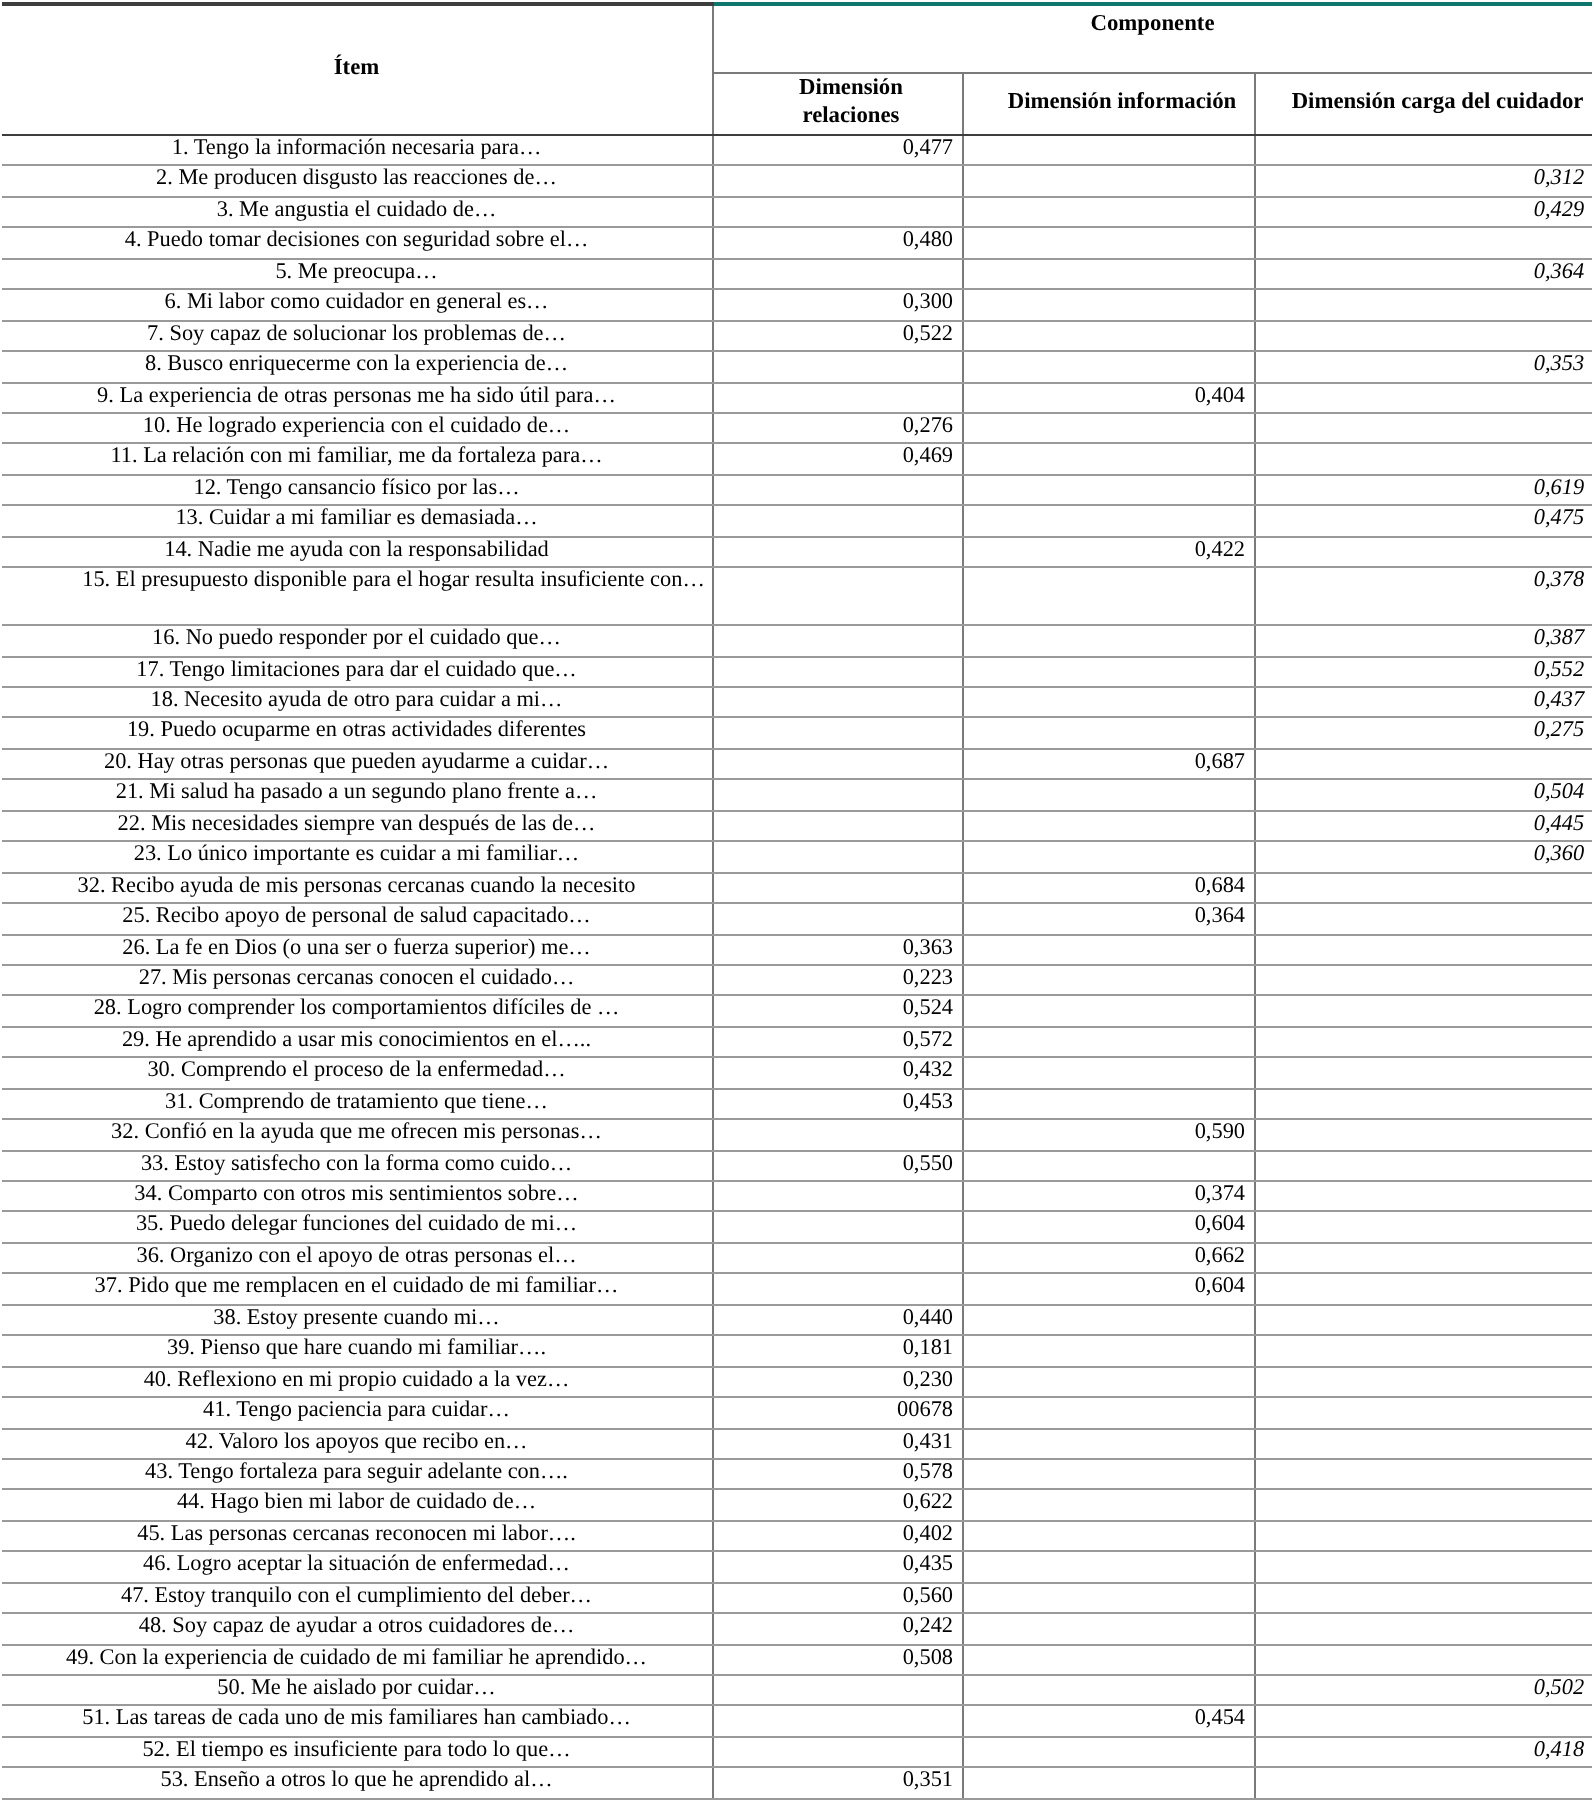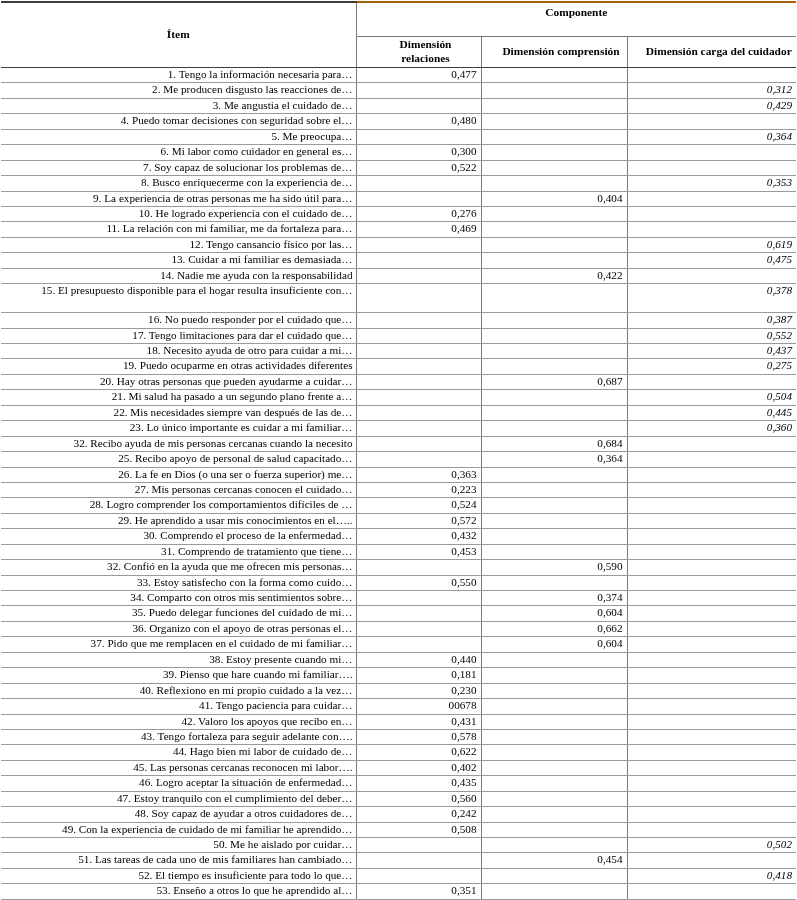--- a/index.html
+++ b/index.html
@@ -45,21 +45,21 @@
     font-size: 11.4px;
   }
 
   th.item-head {
     border-top: 2px solid #3d3d3d;
     border-bottom: 1.6px solid #3d3d3d;
     border-right: 1px solid #7a7a7a;
     height: 44px;
   }
   th.componente-head {
-    border-top: 2px solid #a16207;
+    border-top: 2px solid #0f766e;
     border-bottom: 1px solid #7a7a7a;
     height: 17px;
     padding-bottom: 15px;
   }
   th.dim-head {
     border-bottom: 1.6px solid #3d3d3d;
     border-right: 1px solid #7a7a7a;
     height: 27px;
     padding: 1px 4px 2px 18px;
   }
@@ -71,21 +71,21 @@
     border-right: 1px solid #7a7a7a;
     padding: 0px 3px 1px 3px;
     height: 13.4px;
     line-height: 1.2;
     vertical-align: top;
     font-size: 11.2px;
   }
   tbody td.col-carga { border-right: none; font-style: italic; }
 
   td.item-cell {
-    text-align: right;
+    text-align: center;
     white-space: normal;
     padding-left: 3px;
   }
   td.num-cell {
     text-align: right;
     padding-right: 4px;
     font-variant-numeric: tabular-nums;
   }
 
   tbody tr:last-child td {
@@ -105,21 +105,21 @@
       <col class="c-comp">
       <col class="c-carga">
     </colgroup>
     <thead>
       <tr>
         <th class="item-head" rowspan="2">Ítem</th>
         <th class="componente-head" colspan="3">Componente</th>
       </tr>
       <tr>
         <th class="dim-head">Dimensión relaciones</th>
-        <th class="dim-head">Dimensión comprensión</th>
+        <th class="dim-head">Dimensión información</th>
         <th class="dim-head last">Dimensión carga del cuidador</th>
       </tr>
     </thead>
     <tbody id="table-body">
         <tr>
           <td class="item-cell">1. Tengo la información necesaria para…</td>
           <td class="num-cell col-rel">0,477</td>
           <td class="num-cell col-comp"></td>
           <td class="num-cell col-carga"></td>
         </tr>

